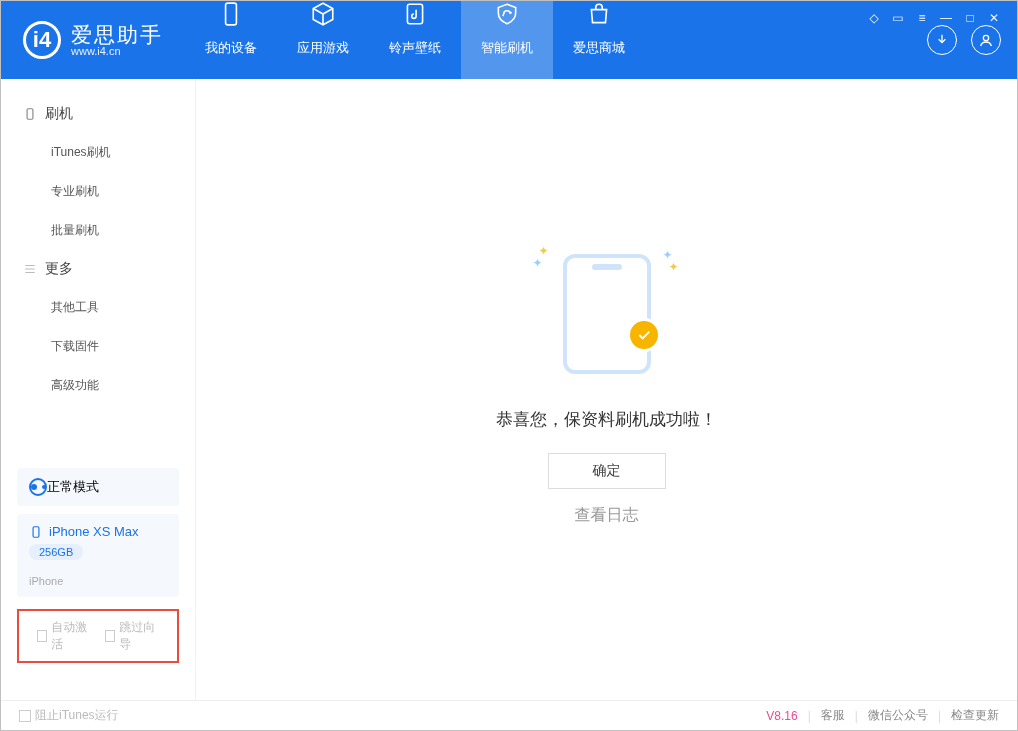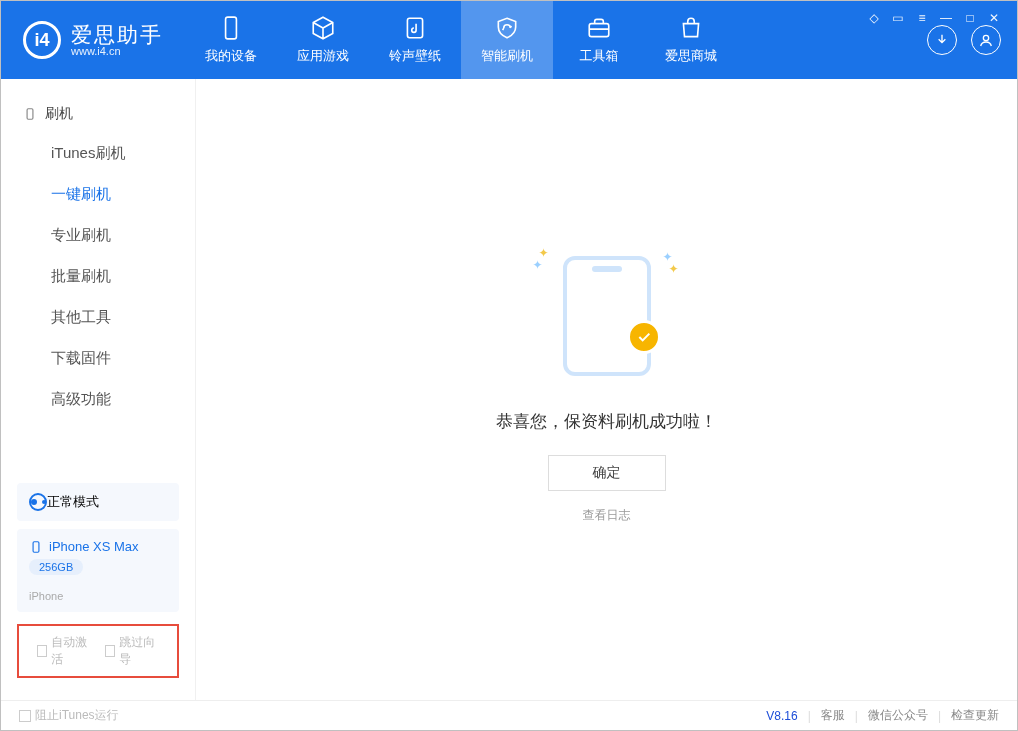--- a/index.html
+++ b/index.html
@@ -1,40 +1,40 @@
 <!DOCTYPE html>
 <html><head>
 <meta charset="utf-8">
 <style>
 * { margin: 0; padding: 0; box-sizing: border-box; font-family: "Microsoft YaHei", sans-serif; }
 body { background: #fff; width: 1018px; height: 731px; overflow: hidden; position: relative; border: 1px solid #c0c0c0; }
 
 .header { background: #1A73E8; height: 78px; display: flex; align-items: center; color: #fff; }
 .logo-block { display: flex; align-items: center; padding: 0 22px; }
-.logo-circle { width: 38px; height: 38px; border: 3px solid #fff; border-radius: 50%; display: flex; align-items: center; justify-content: center; font-weight: bold; font-size: 18px; margin-right: 10px; }
+.logo-circle { width: 38px; height: 38px; border: 3px solid #fff; border-radius: 50%; display: flex; align-items: center; justify-content: center; font-weight: bold; font-size: 22px; margin-right: 10px; }
 .logo-text .name { font-size: 21px; font-weight: 500; letter-spacing: 2px; line-height: 1.1; }
 .logo-text .url { font-size: 11px; opacity: .9; line-height: 1; }
 
 .nav-tabs { display: flex; height: 100%; }
-.nav-tab { width: 92px; display: flex; flex-direction: column; align-items: center; justify-content: center; gap: 6px; cursor: pointer; font-size: 13px; }
+.nav-tab { width: 92px; display: flex; flex-direction: column; align-items: center; gap: 12px; cursor: pointer; font-size: 13px; }
 .nav-tab.active { background: rgba(255,255,255,0.25); }
 .nav-icon { width: 26px; height: 26px; display: flex; align-items: center; justify-content: center; }
 .nav-icon svg { width: 26px; height: 26px; stroke: #fff; fill: none; stroke-width: 1.5; }
 
 .header-right { margin-left: auto; display: flex; align-items: center; padding-right: 16px; gap: 14px; }
 .ctrl-icons { display: flex; gap: 10px; font-size: 12px; opacity: .95; margin-bottom: 24px; position: absolute; top: 10px; right: 16px; color:#fff; }
 .ctrl-icons span { cursor: pointer; width: 14px; text-align: center; }
 .circ-btn { width: 30px; height: 30px; border: 1.5px solid #fff; border-radius: 50%; display: flex; align-items: center; justify-content: center; cursor: pointer; }
 .circ-btn svg { width: 16px; height: 16px; stroke: #fff; fill: none; stroke-width: 2; }
 
 .body-row { display: flex; height: calc(100% - 78px - 30px); justify-content: space-between; }
 .sidebar { width: 195px; padding: 16px 0; border-right: 1px solid #f0f0f0; overflow:hidden; }
 .side-cat { display: flex; align-items: center; gap: 8px; padding: 10px 22px; color: #444; font-size: 14px; }
 .side-cat svg { width: 14px; height: 14px; }
-.side-item { padding: 11px 22px 11px 50px; font-size: 15px; color: #555; cursor: pointer; }
+.side-item { padding: 11px 22px 11px 50px; font-size: 12px; color: #555; cursor: pointer; }
 .side-item.active { color: #1A73E8; }
 
 .mode-card, .device-card { margin: 8px 16px; background: #F5F8FD; border-radius: 4px; padding: 10px 12px; font-size: 13px; }
 .mode-card { display: flex; align-items: center; gap: 0; }
 .mode-dot { width: 18px; height: 18px; border-radius: 50%; border: 2px solid #1A73E8; display:flex; align-items:center; justify-content:center; }
 .mode-dot::after { content:""; width:6px; height:6px; border-radius:50%; background:#1A73E8; box-shadow: 10px 0 0 -1px #1A73E8; margin-left:-9px; }
 .device-card .dname { color: #1A73E8; font-weight: 500; display:flex; align-items:center; gap:6px; }
 .device-card .dname svg { width:14px; height:14px; }
 .cap-badge { display:inline-block; background:#e6effc; color:#1A73E8; padding:2px 10px; border-radius:10px; font-size:11px; margin-top:5px; }
 .device-card .dtype { color:#aaa; font-size:11px; margin-top:15px; }
@@ -46,28 +46,28 @@
 .main { flex:1; position: relative; display:flex; flex-direction:column; align-items:center; justify-content:center; gap:16px; }
 .phone-illus { width:88px; height:120px; border:4px solid #cfe4fb; border-radius:12px; position:relative; background:#fff; }
 .phone-illus::before{ content:""; position:absolute; top:6px; left:50%; transform:translateX(-50%); width:30px; height:6px; background:#cfe4fb; border-radius:3px; }
 .sparkle { position:absolute; color:#f3c94a; font-size:12px; }
 .sparkle.a{ top:-10px; left:-24px; } .sparkle.a2{ top:2px; left:-30px; color:#9bd0ff; }
 .sparkle.b{ top:-6px; right:-22px; color:#9bd0ff; } .sparkle.b2{ top:6px; right:-28px; }
 .check-badge { position:absolute; right:-14px; bottom:18px; width:34px; height:34px; background:#F7B500; border:3px solid #fff; border-radius:50%; display:flex; align-items:center; justify-content:center; }
 .check-badge svg{ width:16px; height:16px; stroke:#fff; stroke-width:3; fill:none; }
 .success-title { font-size:17px; color:#333; margin-top:18px; }
 .ok-btn { margin-top:6px; border:1px solid #ddd; background:#fff; padding:8px 44px; font-size:14px; color:#444; cursor:pointer; }
-.log-link { color:#999; font-size:12px; cursor:pointer; }
+.log-link { color:#999; font-size:16px; cursor:pointer; }
 
 .footer { height:30px; border-top:1px solid #eee; display:flex; align-items:center; padding:0 18px; font-size:12px; color:#aaa; }
 .footer .chk-box{ border-color:#ccc; }
 .footer-right{ margin-left:auto; display:flex; align-items:center; gap:10px; }
 .f-link{ color:#888; cursor:pointer; }
 .f-sep{ color:#ddd; }
-.ver{ color:#1d4ed8; }
+.ver{ color:#ec4899; }
 </style>
 </head>
 <body>
 
 <div class="ctrl-icons">
   <span>◇</span>
   <span>▭</span>
   <span>≡</span>
   <span>—</span>
   <span>□</span>
@@ -113,29 +113,20 @@
           <svg viewBox="0 0 24 24">
             <path d="M12 3l8 3v5c0 5-3.5 8-8 10-4.5-2-8-5-8-10V6z"></path>
             <path d="M9 12a3 3 0 016 0 M15 12l1-2 M9 12l-1 2"></path>
           </svg>
         </span>
       <span>智能刷机</span>
     </div>
     <div class="nav-tab">
       <span class="nav-icon">
           <svg viewBox="0 0 24 24">
-            <rect x="3" y="8" width="18" height="12" rx="2"></rect>
-            <path d="M8 8V6a2 2 0 012-2h4a2 2 0 012 2v2 M3 13h18"></path>
-          </svg>
-        </span>
-      <span>工具箱</span>
-    </div>
-    <div class="nav-tab">
-      <span class="nav-icon">
-          <svg viewBox="0 0 24 24">
             <path d="M5 8h14l-1 12H6z M9 8V6a3 3 0 016 0v2"></path>
           </svg>
         </span>
       <span>爱思商城</span>
     </div>
   </div>
   <div class="header-right">
     <div class="circ-btn">
         <svg viewBox="0 0 24 24">
           <path d="M12 4v12 M7 11l5 5 5-5"></path>
@@ -152,24 +143,29 @@
 
 <div class="body-row">
   <div class="sidebar">
     <div class="side-cat">
       <svg viewBox="0 0 24 24" stroke="#888" fill="none" stroke-width="2">
           <rect x="7" y="3" width="10" height="18" rx="2"></rect>
         </svg>
       <span>刷机</span>
     </div>
     <div class="side-item">iTunes刷机</div>
-    <div class="side-item active">一键刷机</div>
     <div class="side-item">专业刷机</div>
     <div class="side-item">批量刷机</div>
 
+    <div class="side-cat">
+      <svg viewBox="0 0 24 24" stroke="#bbb" fill="none" stroke-width="2">
+          <path d="M4 6h16M4 12h16M4 18h16"></path>
+        </svg>
+      <span>更多</span>
+    </div>
     <div class="side-item">其他工具</div>
     <div class="side-item">下载固件</div>
     <div class="side-item">高级功能</div>
 
     <div style="height:55px"></div>
     <div class="mode-card">
       <div class="mode-dot"></div>
       <span>正常模式</span>
     </div>
     <div class="device-card">

